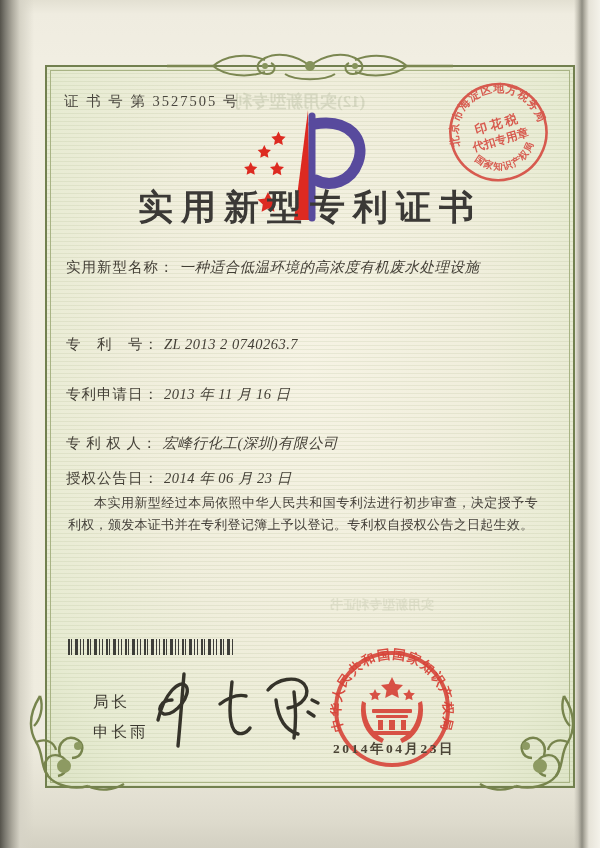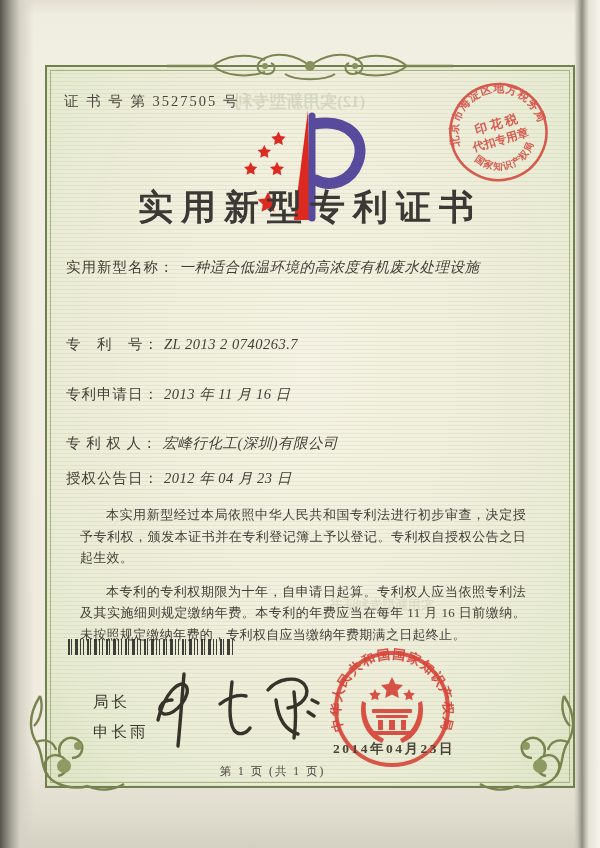--- a/index.html
+++ b/index.html
@@ -27,21 +27,21 @@
   .bleed{position:absolute;transform:scaleX(-1);color:rgba(128,140,105,0.22);
     filter:blur(.5px);font-weight:bold;white-space:nowrap;}
   .certno{position:absolute;left:64px;top:92px;font-size:14.5px;letter-spacing:2px;color:#4a473f;}
   .title{position:absolute;left:45px;top:184px;width:530px;text-align:center;
     font-size:35px;font-weight:bold;letter-spacing:8px;color:#3b3936;}
   .row{position:absolute;left:66px;font-size:14.5px;color:#433f36;white-space:nowrap;}
   .row .lab{letter-spacing:1px;}
   .row .val{padding-left:5px;letter-spacing:0.5px;font-style:italic;}
   .paras{position:absolute;left:68px;top:492px;width:470px;color:#45413a;
     font-size:13px;line-height:21.5px;text-align:justify;letter-spacing:0.3px;}
-  .paras p{margin:12px;text-indent:2em;}
+  .paras p{margin:0;text-indent:2em;}
   .barcode{position:absolute;left:68px;top:639px;width:165px;height:16px;opacity:.85;
     background:
       repeating-linear-gradient(90deg,#20201e 0 2px,rgba(0,0,0,0) 2px 3px,#20201e 3px 4px,rgba(0,0,0,0) 4px 7px,#20201e 7px 10px,rgba(0,0,0,0) 10px 12px,#20201e 12px 13px,rgba(0,0,0,0) 13px 15px,#20201e 15px 16px,rgba(0,0,0,0) 16px 19px);}
   .signer{position:absolute;left:93px;top:688px;font-size:15.5px;color:#3c3930;letter-spacing:3px;line-height:30px;font-family:Liberation Mono, monospace;}
   .sig{position:absolute;left:136px;top:662px;}
   .sealwrap{position:absolute;left:330px;top:647px;opacity:.92;}
   .sealdate{position:absolute;left:333px;top:740px;font-size:13.5px;letter-spacing:2.5px;color:#4b4537;font-weight:bold;}
   .footer{position:absolute;left:45px;top:764px;width:455px;text-align:center;
     font-size:11.5px;letter-spacing:2px;color:#494840;}
   .stampwrap{position:absolute;left:447px;top:80px;transform:rotate(-16deg);opacity:.88;}
@@ -140,26 +140,25 @@
   <div class="row" style="top:335px;">
     <span class="lab">专　利　号：</span><span class="val">ZL 2013 2 0740263.7</span>
   </div>
   <div class="row" style="top:385px;">
     <span class="lab">专利申请日：</span><span class="val">2013 年 11 月 16 日</span>
   </div>
   <div class="row" style="top:406px;margin-top:28px;">
     <span class="lab">专 利 权 人：</span><span class="val">宏峰行化工(深圳)有限公司</span>
   </div>
   <div class="row" style="top:469px;">
-    <span class="lab">授权公告日：</span><span class="val">2012 年 04 月 23 日</span>
+    <span class="lab">授权公告日：</span><span class="val">2014 年 06 月 23 日</span>
   </div>
 
   <div class="paras">
     <p>本实用新型经过本局依照中华人民共和国专利法进行初步审查，决定授予专利权，颁发本证书并在专利登记簿上予以登记。专利权自授权公告之日起生效。</p>
-    <p>本专利的专利权期限为十年，自申请日起算。专利权人应当依照专利法及其实施细则规定缴纳年费。本专利的年费应当在每年 11 月 16 日前缴纳。未按照规定缴纳年费的，专利权自应当缴纳年费期满之日起终止。</p>
   </div>
 
   <div class="barcode"></div>
 
   <div class="signer">
     <div>局长</div>
     <div>申长雨</div>
   </div>
 
   <svg class="sig" width="190" height="92" viewBox="0 0 190 92">
@@ -195,15 +194,14 @@
         <rect x="71" y="73" width="5" height="10"></rect>
         <rect x="40" y="84" width="44" height="4" rx="1"></rect>
         <path d="M36,56 C34,72 42,86 54,92 L52,96 C36,90 28,72 32,54 Z"></path>
         <path d="M88,56 C90,72 82,86 70,92 L72,96 C88,90 96,72 92,54 Z"></path>
       </g>
     </svg>
   </div>
 
   <div class="sealdate">2014年04月23日</div>
 
-  <div class="footer">第 1 页 (共 1 页)</div>
 
 </div>
 
 </body></html>

